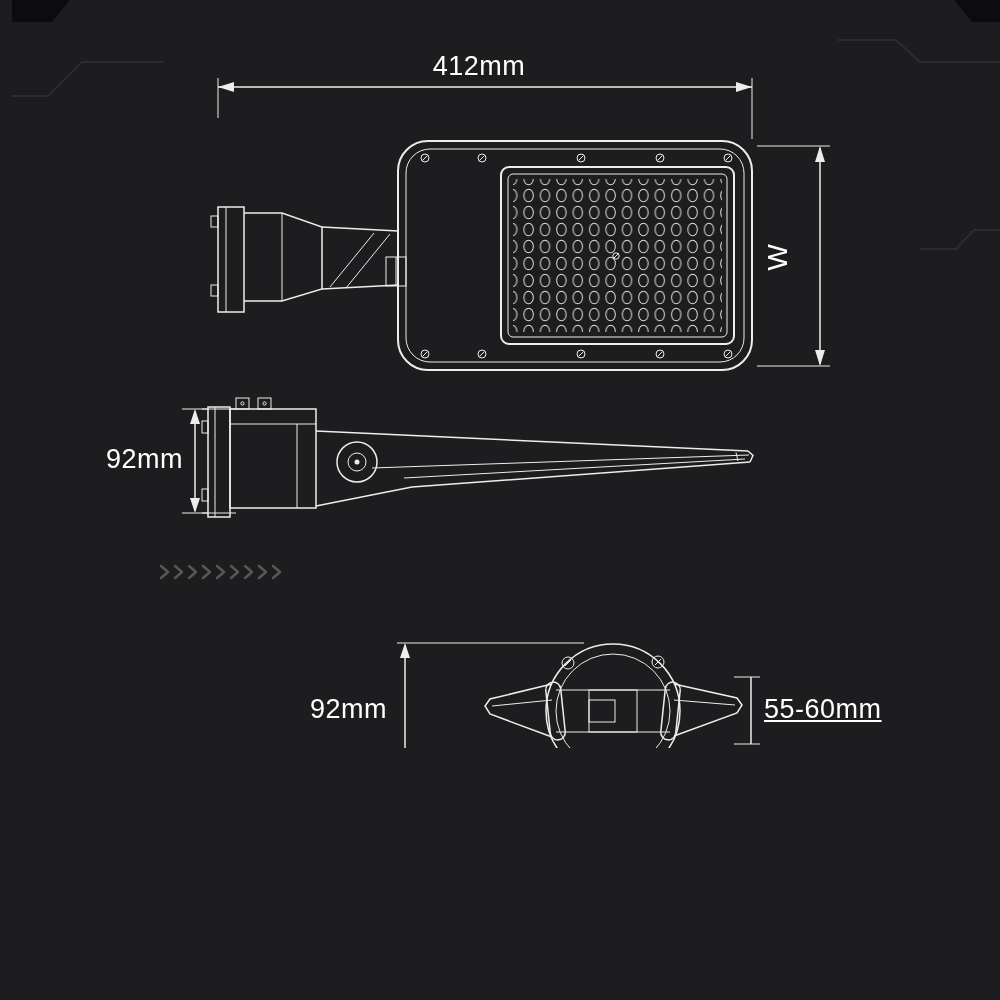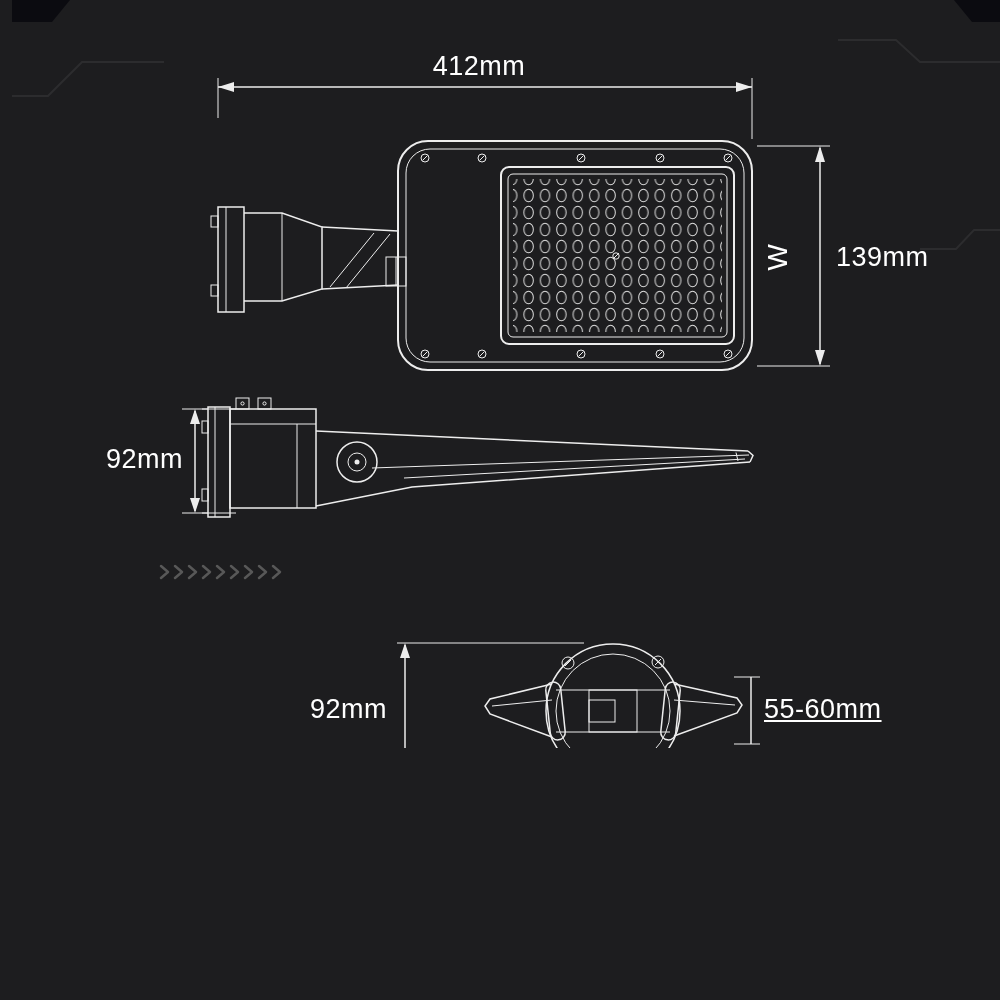--- a/index.html
+++ b/index.html
@@ -204,21 +204,20 @@
       <line x1="385" y1="643" x2="572" y2="643"></line>
       <line x1="385" y1="779" x2="572" y2="779"></line>
       <line x1="739" y1="677" x2="739" y2="744" stroke-width="1.5"></line>
       <line x1="722" y1="677" x2="748" y2="677"></line>
       <line x1="722" y1="744" x2="748" y2="744"></line>
     </g>
   </svg>
 
   <div class="dim-label" style="left:367px; top:50px; width:200px; text-align:center;">412mm</div>
 
-  <div class="dim-label" style="left:824px; top:241px; width:130px;">139mm</div>
 
   <div class="dim-label rotated" style="left:737px; top:241px; width:58px; text-align:center;">W</div>
 
   <div class="dim-label" style="left:60px; top:443px; width:145px; text-align:center;">92mm</div>
 
   <div class="dim-label" style="left:264px; top:693px; width:145px; text-align:center;">92mm</div>
 
   <div class="dim-label" style="left:752px; top:693px; width:180px;text-decoration:underline;">55-60mm</div>
 
 </div>

